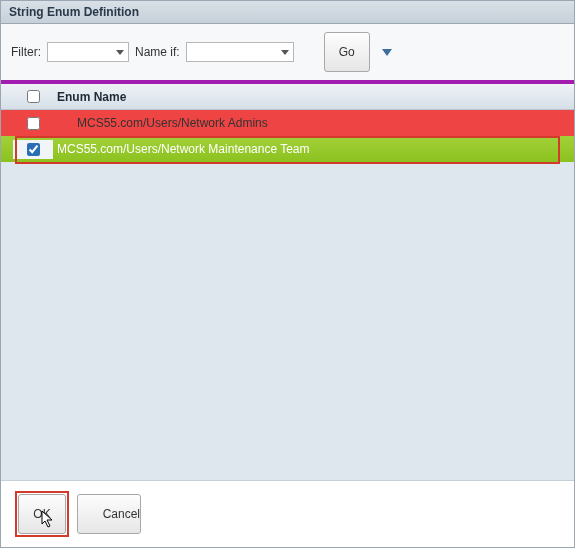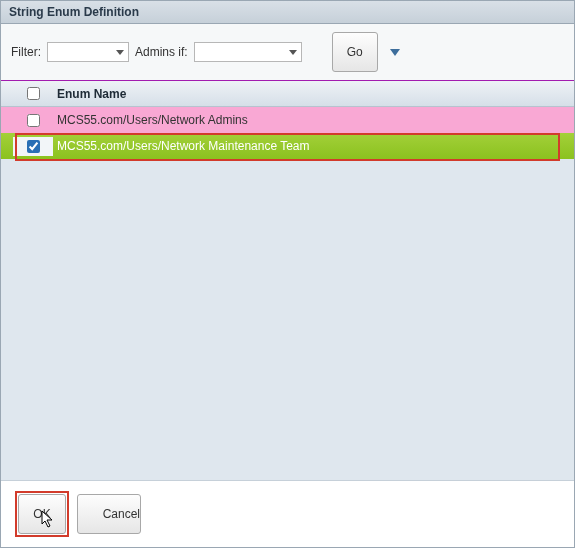--- a/index.html
+++ b/index.html
@@ -21,21 +21,21 @@
   .titlebar {
     background: linear-gradient(#d9e0e7, #c6d0d9);
     border-bottom: 1px solid #9aa7b3;
     padding: 4px 8px;
     font-weight: bold;
     color: #2a3a4a;
     font-size: 12px;
   }
   .filterbar {
     background: #f6f8f9;
-    border-bottom: 1px solid #a21caf;
+    border-bottom: 4px solid #a21caf;
     padding: 8px 10px;
     display: flex;
     align-items: center;
     gap: 6px;
   }
   .filterbar label { color: #333; }
   .dropdown {
     display: inline-flex;
     align-items: center;
     justify-content: flex-end;
@@ -85,21 +85,21 @@
     padding-left: 12px;
   }
   .thead-row {
     background: linear-gradient(#eef2f6,#d6dfe8);
     border-bottom: 1px solid #b7c3cf;
     font-weight: bold;
     color: #1e2a36;
   }
   .cell-cb { width: 40px; display:flex; justify-content:center; }
   .cell-name { flex: 1; padding-left: 4px; }
-  .row-odd { background: #f9a8d4; }
+  .row-odd { background: #ef4444; gap: 20px; }
   .row input[type=checkbox] { }
   .row-selected {
     background: linear-gradient(#a3d039,#8bc21f);
     color: #fff;
     position: relative;
     align-items: center;
   }
   .row-selected .cell-cb {
     background: #f2f5f8;
   }
@@ -153,21 +153,21 @@
 <div class="window">
 
   <div class="titlebar">String Enum Definition</div>
 
   <div class="filterbar">
     <label>Filter:</label>
     <div class="dropdown dd-filter">
       <span></span>
       <span class="caret"></span>
     </div>
-    <label>Admins if:</label>
+    <label>Name if:</label>
     <div class="dropdown dd-match">
       <span></span>
       <span class="caret"></span>
     </div>
     <div style="width:18px"></div>
     <button class="btn btn-go">Go</button>
     <div class="disclosure"></div>
   </div>
 
   <div class="table-area">

